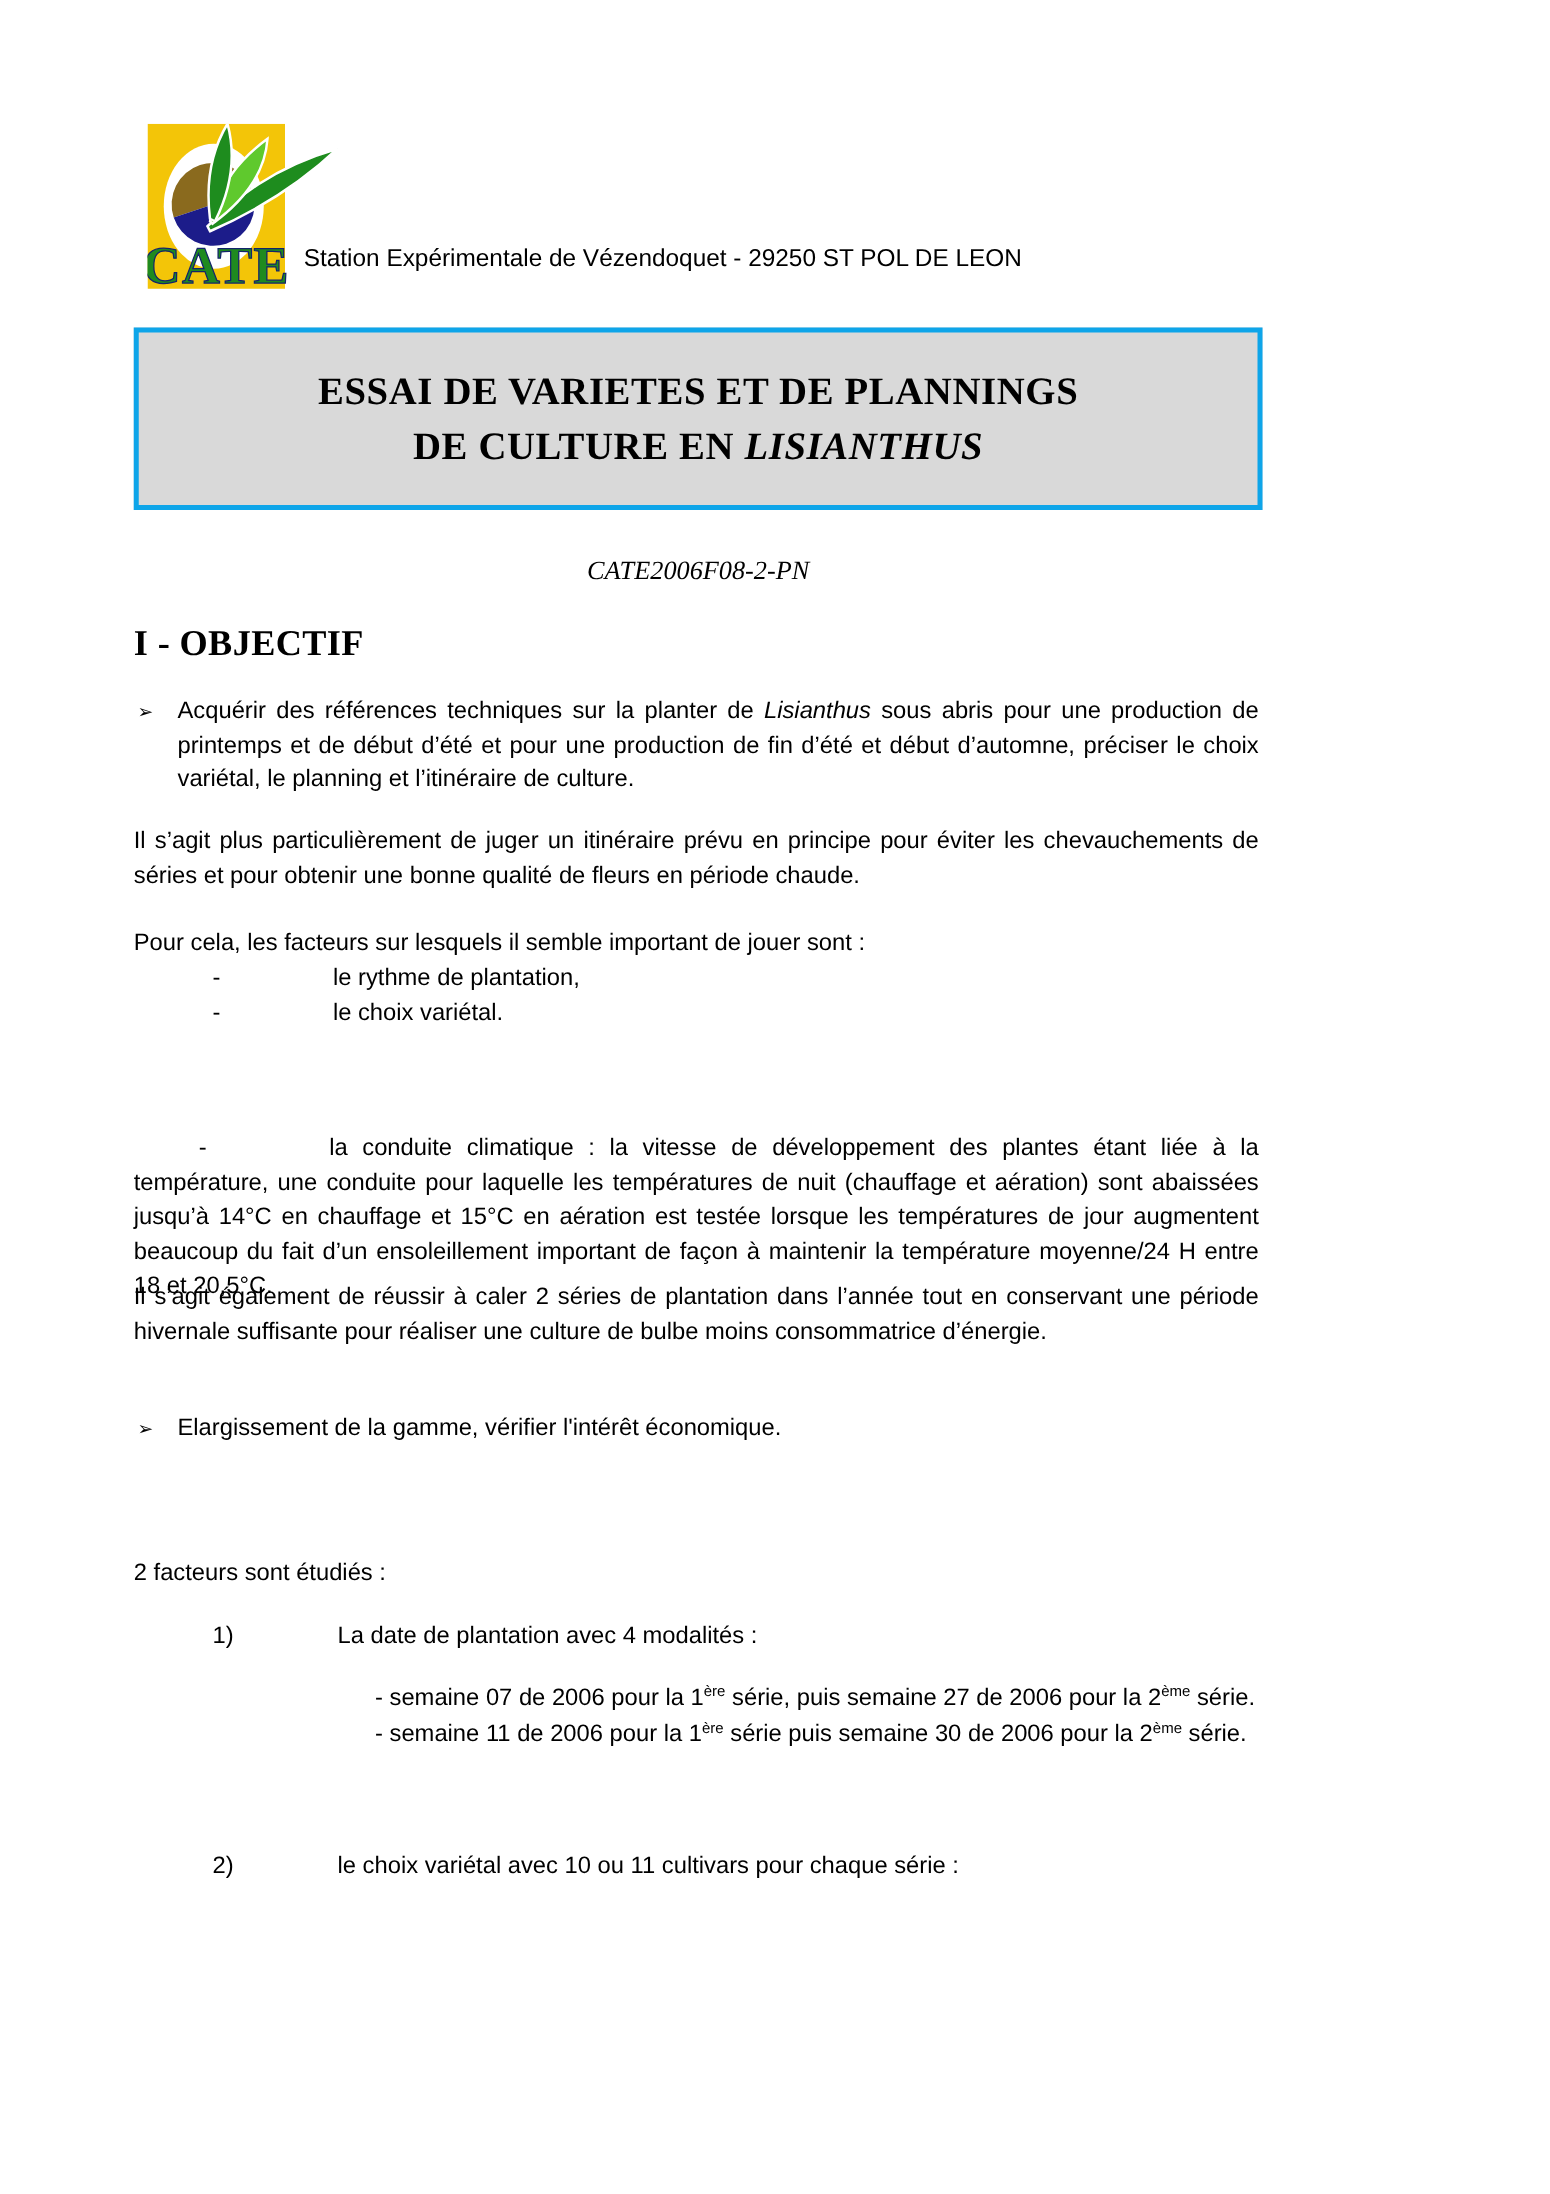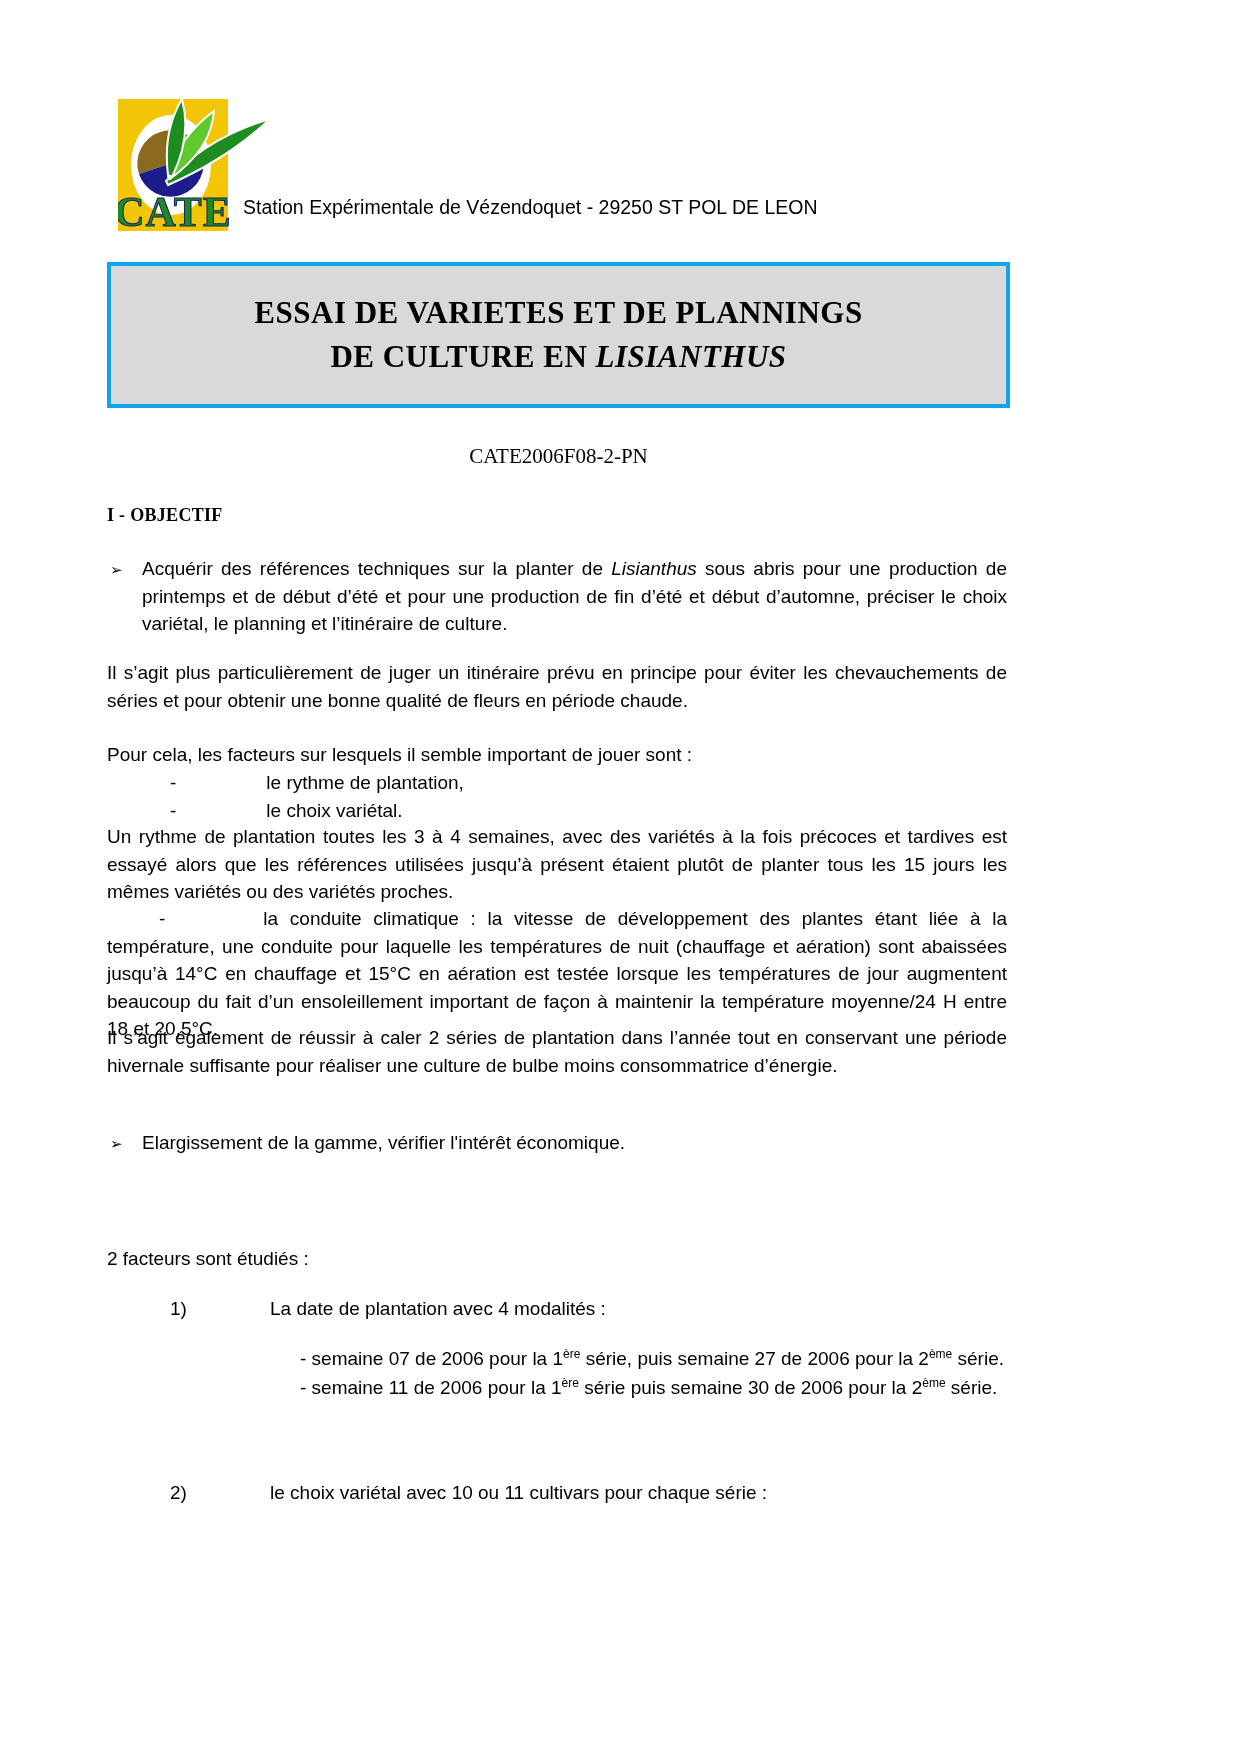--- a/index.html
+++ b/index.html
@@ -20,24 +20,24 @@
     text-align:center; box-sizing:content-box;
   }
   .title-box .tline {
     font-family:"Liberation Serif", serif; font-weight:bold;
     font-size:31px; line-height:44px; letter-spacing:0.5px;
   }
   .title-box .t1 { margin-top:25px; }
   .title-box .it { font-style:italic; }
 
   .docref { left:107px; top:443px; width:903px; text-align:center;
-    font-family:"Liberation Serif", serif; font-size:21px; }
+    font-family:"Liberation Serif", serif; font-style:italic; font-size:21px; }
 
   .h1 { font-family:"Liberation Serif", serif; font-weight:bold;
-    font-size:18px; letter-spacing:0.3px; }
+    font-size:29px; letter-spacing:0.3px; }
 
   .w900 { width:900px; }
   .bullet-glyph { position:absolute; left:3px; top:1px; font-size:15px; }
   .bullet-text { margin-left:35px; }
   .iit { font-style:italic; }
 
   .dashline { padding-left:63px; }
   .gap-dash { display:inline-block; width:90px; }
   .ind1 { display:inline-block; width:52px; }
   .ind2 { display:inline-block; width:98px; }
@@ -82,21 +82,20 @@
 
   <p class="abs w900 just" style="left:107px;top:659px">Il s’agit plus particulièrement de juger un itinéraire prévu en principe pour éviter les chevauchements de séries et pour obtenir une bonne qualité de fleurs en période chaude.</p>
 
   <p class="abs w900" style="left:107px;top:741px">Pour cela, les facteurs sur lesquels il semble important de jouer sont :</p>
 
   <div class="abs w900" style="left:107px;top:769px">
     <p class="dashline"><span>-</span><span class="gap-dash"></span><span>le rythme de plantation,</span></p>
     <p class="dashline"><span>-</span><span class="gap-dash"></span><span>le choix variétal.</span></p>
   </div>
 
-  <p class="abs w900 just" style="left:107px;top:823px">Un rythme de plantation toutes les 3 à 4 semaines, avec des variétés à la fois précoces et tardives est essayé alors que les références utilisées jusqu’à présent étaient plutôt de planter tous les 15 jours les mêmes variétés ou des variétés proches.</p>
 
   <p class="abs w900 just" style="left:107px;top:905px"><span class="ind1"></span><span>-</span><span class="ind2"></span><span>la conduite climatique : la vitesse de développement des plantes étant liée à la température, une conduite pour laquelle les températures de nuit (chauffage et aération) sont abaissées jusqu’à 14°C en chauffage et 15°C en aération est testée lorsque les températures de jour augmentent beaucoup du fait d’un ensoleillement important de façon à maintenir la température moyenne/24 H entre 18 et 20,5°C.</span></p>
 
   <p class="abs w900 just" style="left:107px;top:1024px">Il s’agit également de réussir à caler 2 séries de plantation dans l’année tout en conservant une période hivernale suffisante pour réaliser une culture de bulbe moins consommatrice d’énergie.</p>
 
   <div class="abs w900" style="left:107px;top:1129px">
     <span class="bullet-glyph">➢</span>
     <p class="bullet-text">Elargissement de la gamme, vérifier l'intérêt économique.</p>
   </div>
 

